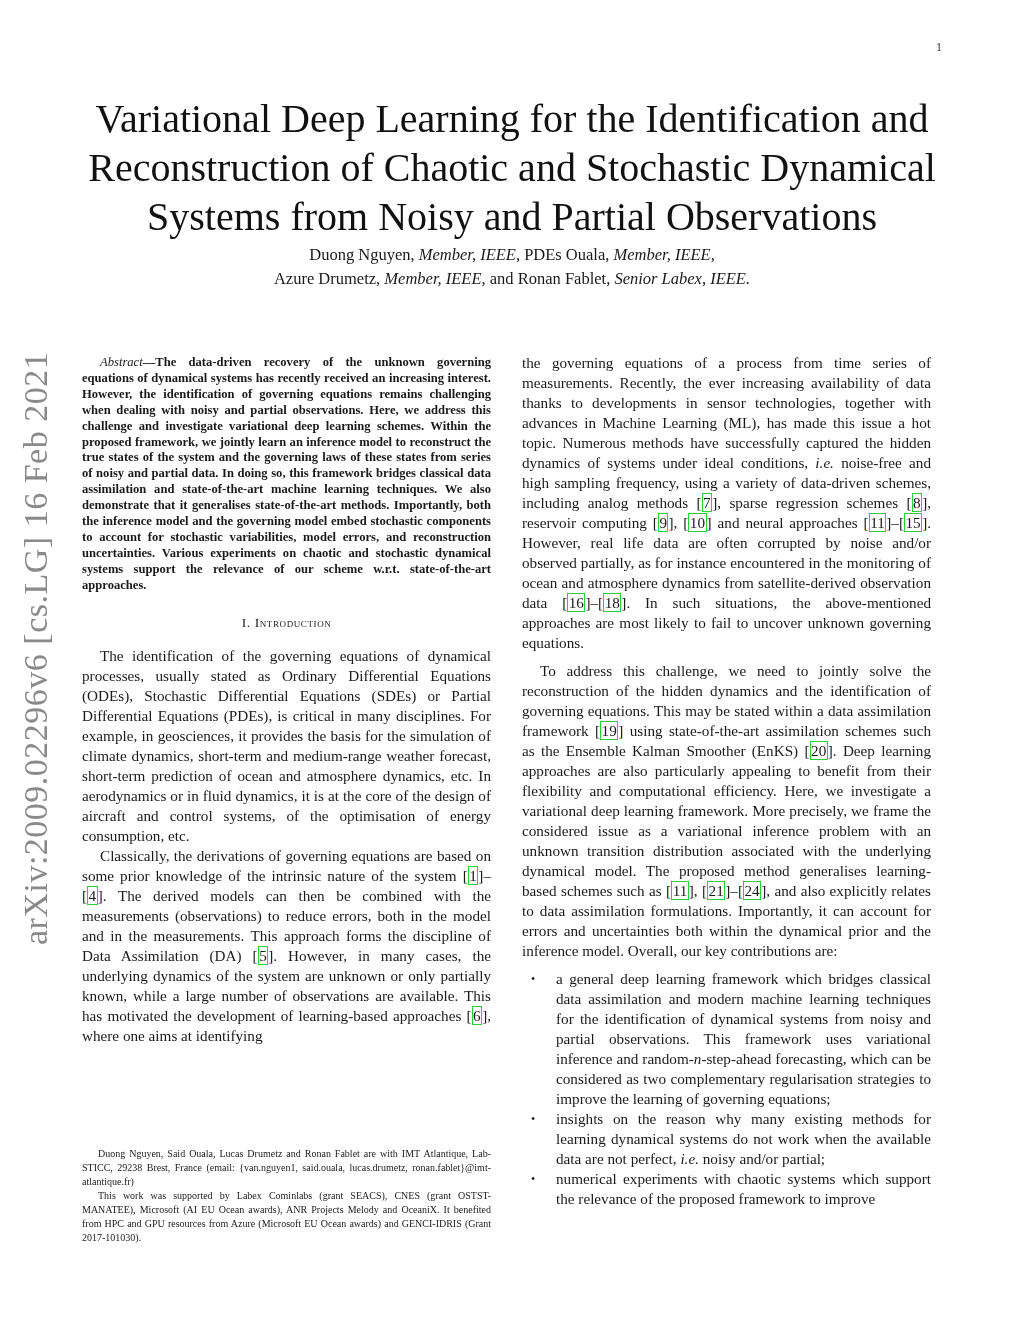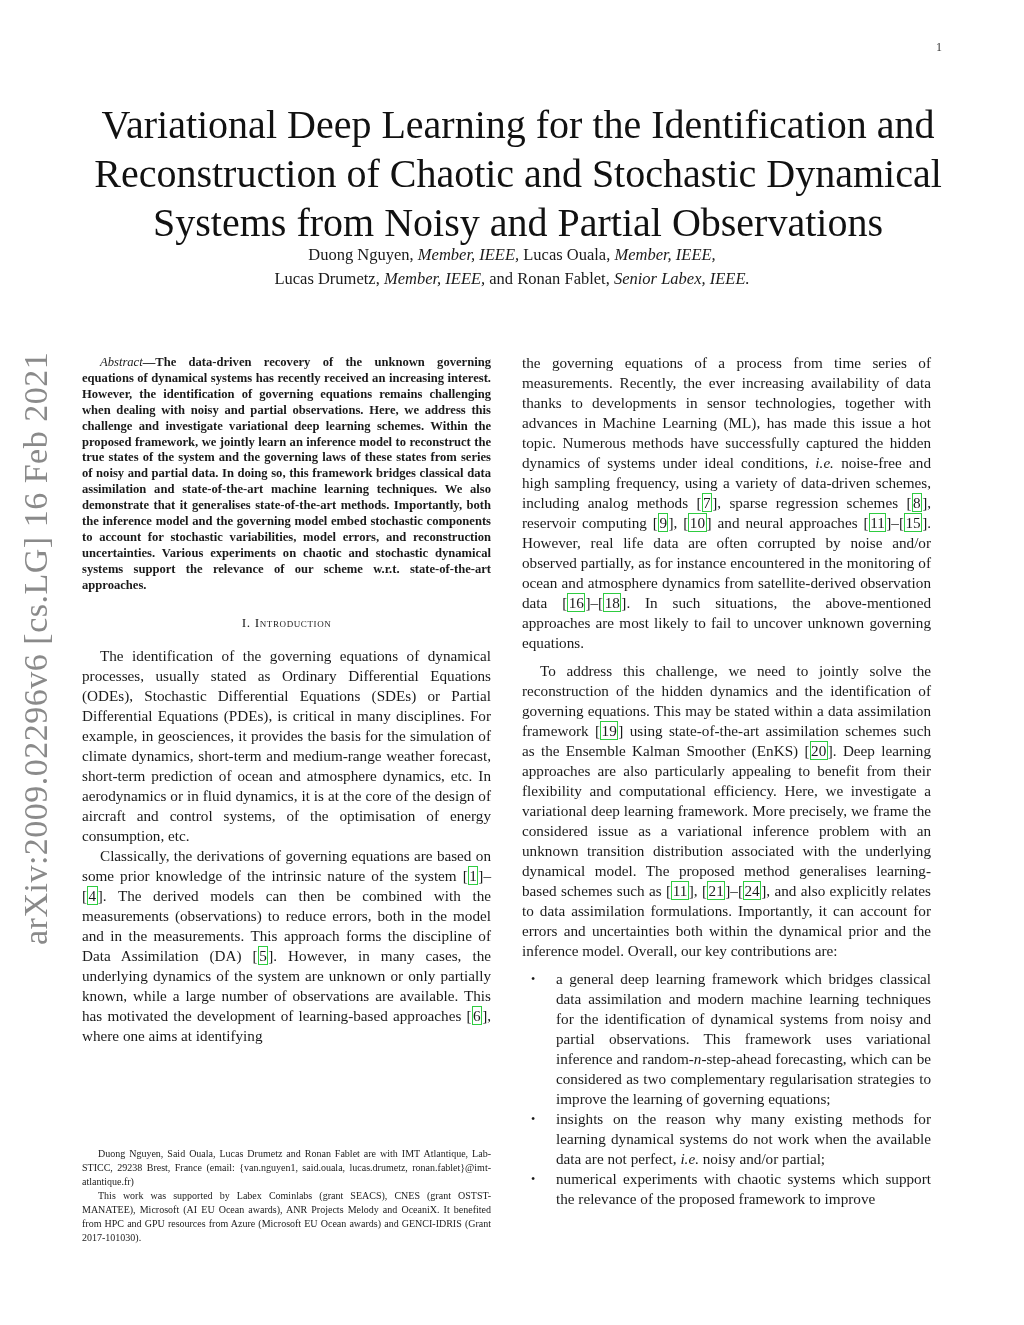--- a/index.html
+++ b/index.html
@@ -8,21 +8,21 @@
       font-family: "Liberation Serif", "DejaVu Serif", serif; color: #1a1a1a;
     }
     .page-number { position: absolute; top: 40px; left: 936px; font-size: 12px; color: #333; }
     .arxiv-stamp {
       position: absolute; left: 17px; top: 945px; width: 620px;
       transform-origin: 0 0; transform: rotate(-90deg);
       font-size: 34px; color: #8a8a8a; white-space: nowrap; letter-spacing: 0.5px;
     }
     .title {
       position: absolute; top: 94px; left: 60px; width: 904px; text-align: center;
-      font-size: 40px; line-height: 49px; margin: 6px; font-weight: normal; color: #111;
+      font-size: 40px; line-height: 49px; margin: 0; font-weight: normal; color: #111;
     }
     .authors {
       position: absolute; top: 243px; left: 60px; width: 904px; text-align: center;
       font-size: 16.5px; line-height: 24px;
     }
     .authors i { font-style: italic; margin-top: 32px; }
     .col { position: absolute; width: 409px; font-size: 15.2px; line-height: 20px; text-align: justify; }
     .col-left { left: 82px; top: 355px; }
     .col-right { left: 522px; top: 353px; }
     .abstract { font-size: 12.6px; line-height: 15.9px; font-weight: bold; text-indent: 18px; margin: 0; }
@@ -50,25 +50,25 @@
 <div class="page-number">1</div>
 
 <div class="arxiv-stamp">arXiv:2009.02296v6  [cs.LG]  16 Feb 2021</div>
 
 <h1 class="title">Variational Deep Learning for the Identification and Reconstruction of Chaotic and Stochastic Dynamical Systems from Noisy and Partial Observations</h1>
 
 <div class="authors">
   <div>
     <span>Duong Nguyen,</span>
     <i>Member, IEEE,</i>
-    <span>Lucas Ouala,</span>
+    <span>PDEs Ouala,</span>
     <i>Member, IEEE,</i>
   </div>
   <div>
-    <span>Lucas Drumetz,</span>
+    <span>Azure Drumetz,</span>
     <i>Member, IEEE,</i>
     <span>and Ronan Fablet,</span>
     <i>Senior Labex, IEEE.</i>
   </div>
 </div>
 
 <div class="col col-left">
   <p class="abstract"><span class="lead">Abstract</span><span>—</span><span>The data-driven recovery of the unknown governing equations of dynamical systems has recently received an increasing interest. However, the identification of governing equations remains challenging when dealing with noisy and partial observations. Here, we address this challenge and investigate variational deep learning schemes. Within the proposed framework, we jointly learn an inference model to reconstruct the true states of the system and the governing laws of these states from series of noisy and partial data. In doing so, this framework bridges classical data assimilation and state-of-the-art machine learning techniques. We also demonstrate that it generalises state-of-the-art methods. Importantly, both the inference model and the governing model embed stochastic components to account for stochastic variabilities, model errors, and reconstruction uncertainties. Various experiments on chaotic and stochastic dynamical systems support the relevance of our scheme w.r.t. state-of-the-art approaches.</span></p>
 
 

